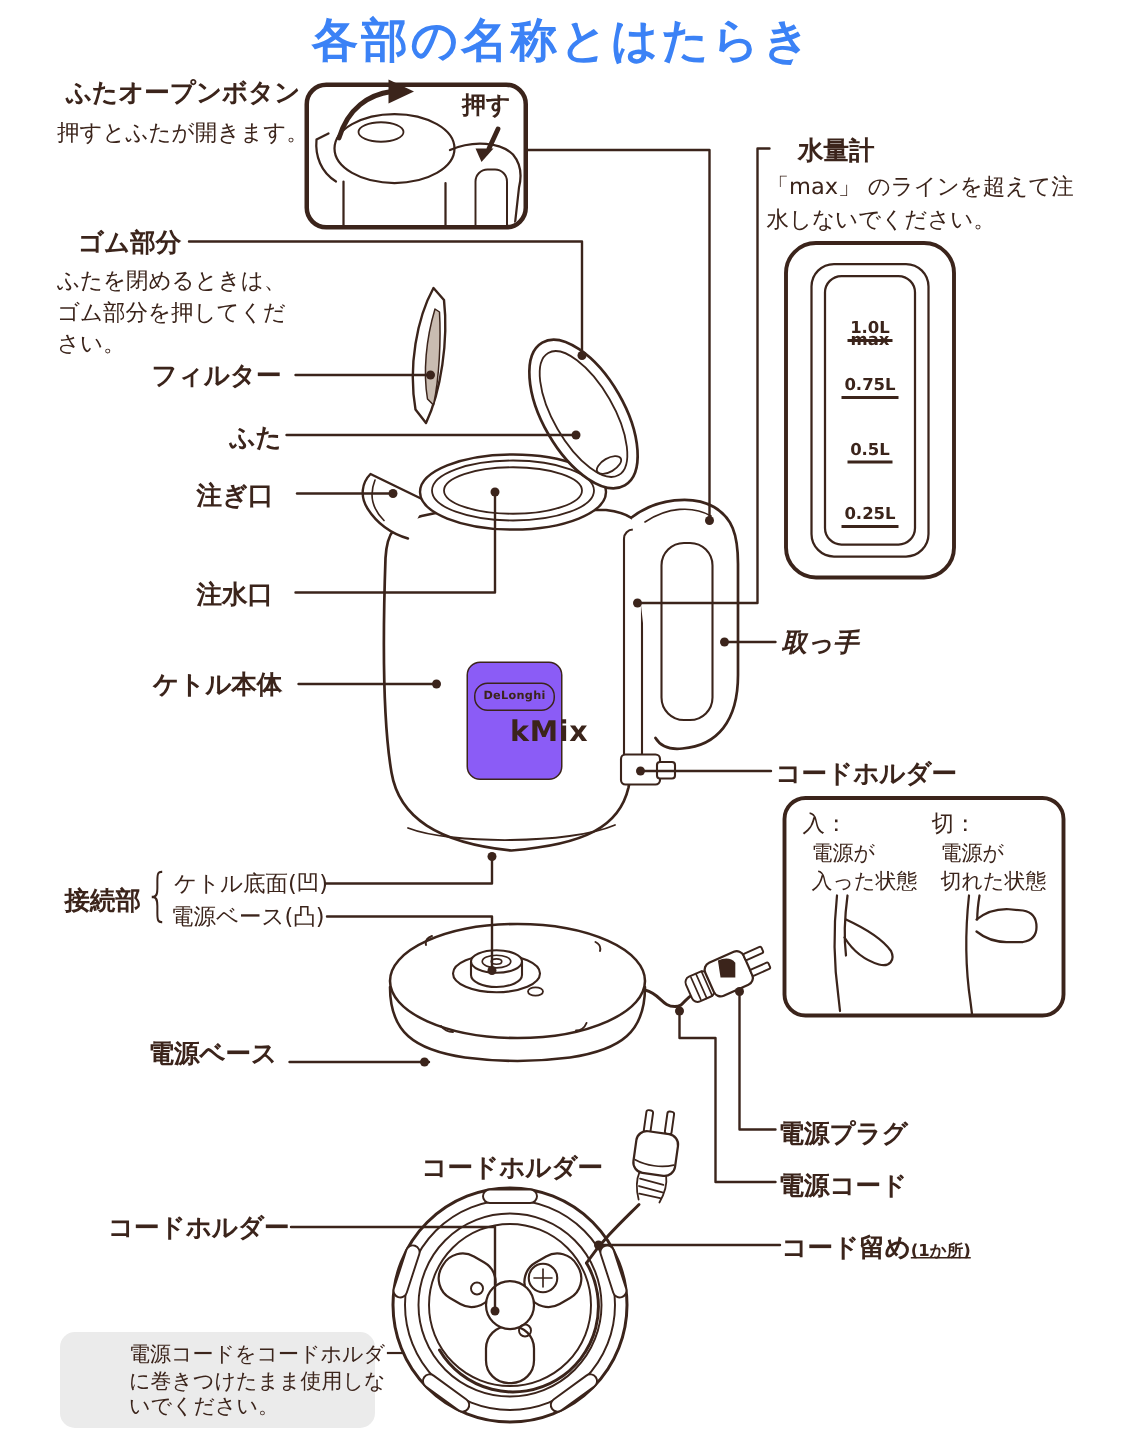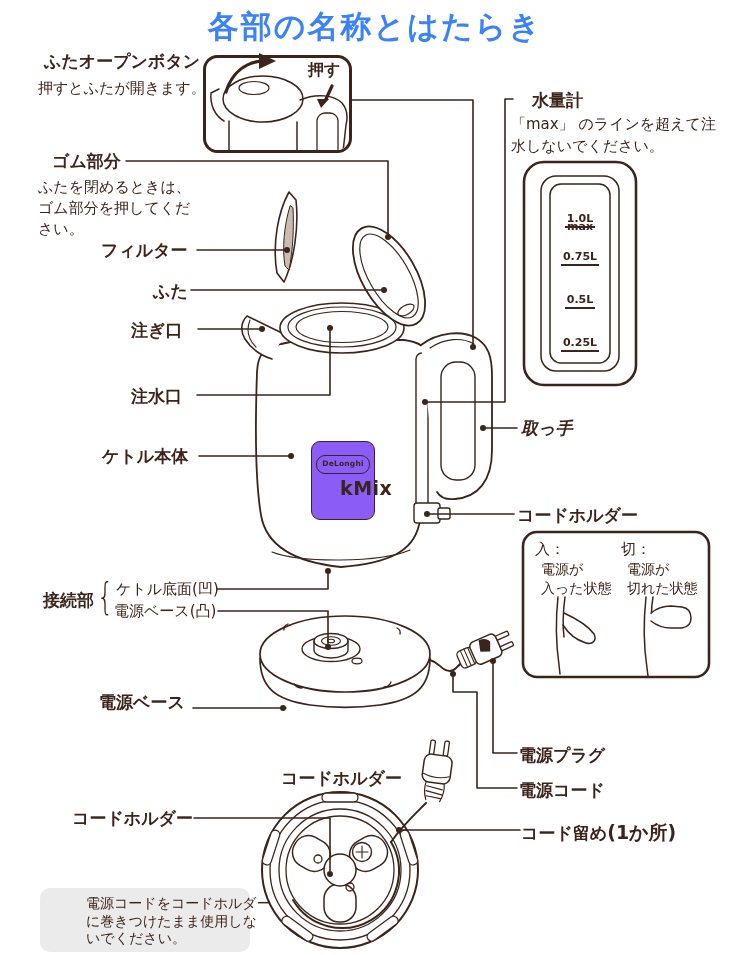--- a/index.html
+++ b/index.html
@@ -16,21 +16,21 @@
   .gmark{width:56px;text-align:center;font-size:11px;font-weight:bold;}
   .gmark span{display:inline-block;border-bottom:2px solid #3b241b;padding:0 2px 1px 2px;}
   .gmark.noline span{border-bottom:none;}
   .badge{left:311px;top:441px;width:62px;height:77px;border:1.6px solid #3b241b;
          border-radius:9px;text-align:center;background:#8b5cf6;}
   .badge .oval{margin:13px auto 3px auto;width:52px;height:17px;border:1.6px solid #3b241b;
          border-radius:9px;font-size:7.5px;font-weight:bold;line-height:15px;letter-spacing:.2px;}
   .badge .model{font-size:19px;font-weight:bold;letter-spacing:.5px;margin-left:28px;}
   .warnbox{left:40px;top:888px;width:210px;height:64px;background:#ebebeb;border-radius:10px;}
   .warntxt{left:86px;top:895px;font-size:14px;line-height:17.5px;}
-  .sufx{font-size:19px;}
+  .sufx{font-size:11px;text-decoration:underline;}
 </style>
 </head>
 <body>
 
 <div class="page">
 
   <svg class="art" viewBox="0 0 750 955" fill="none" stroke="#3b241b" stroke-linecap="round" stroke-linejoin="round">
     <defs>
       <clipPath id="insetClip">
           <rect x="206" y="58" width="143" height="92" rx="12"></rect>

